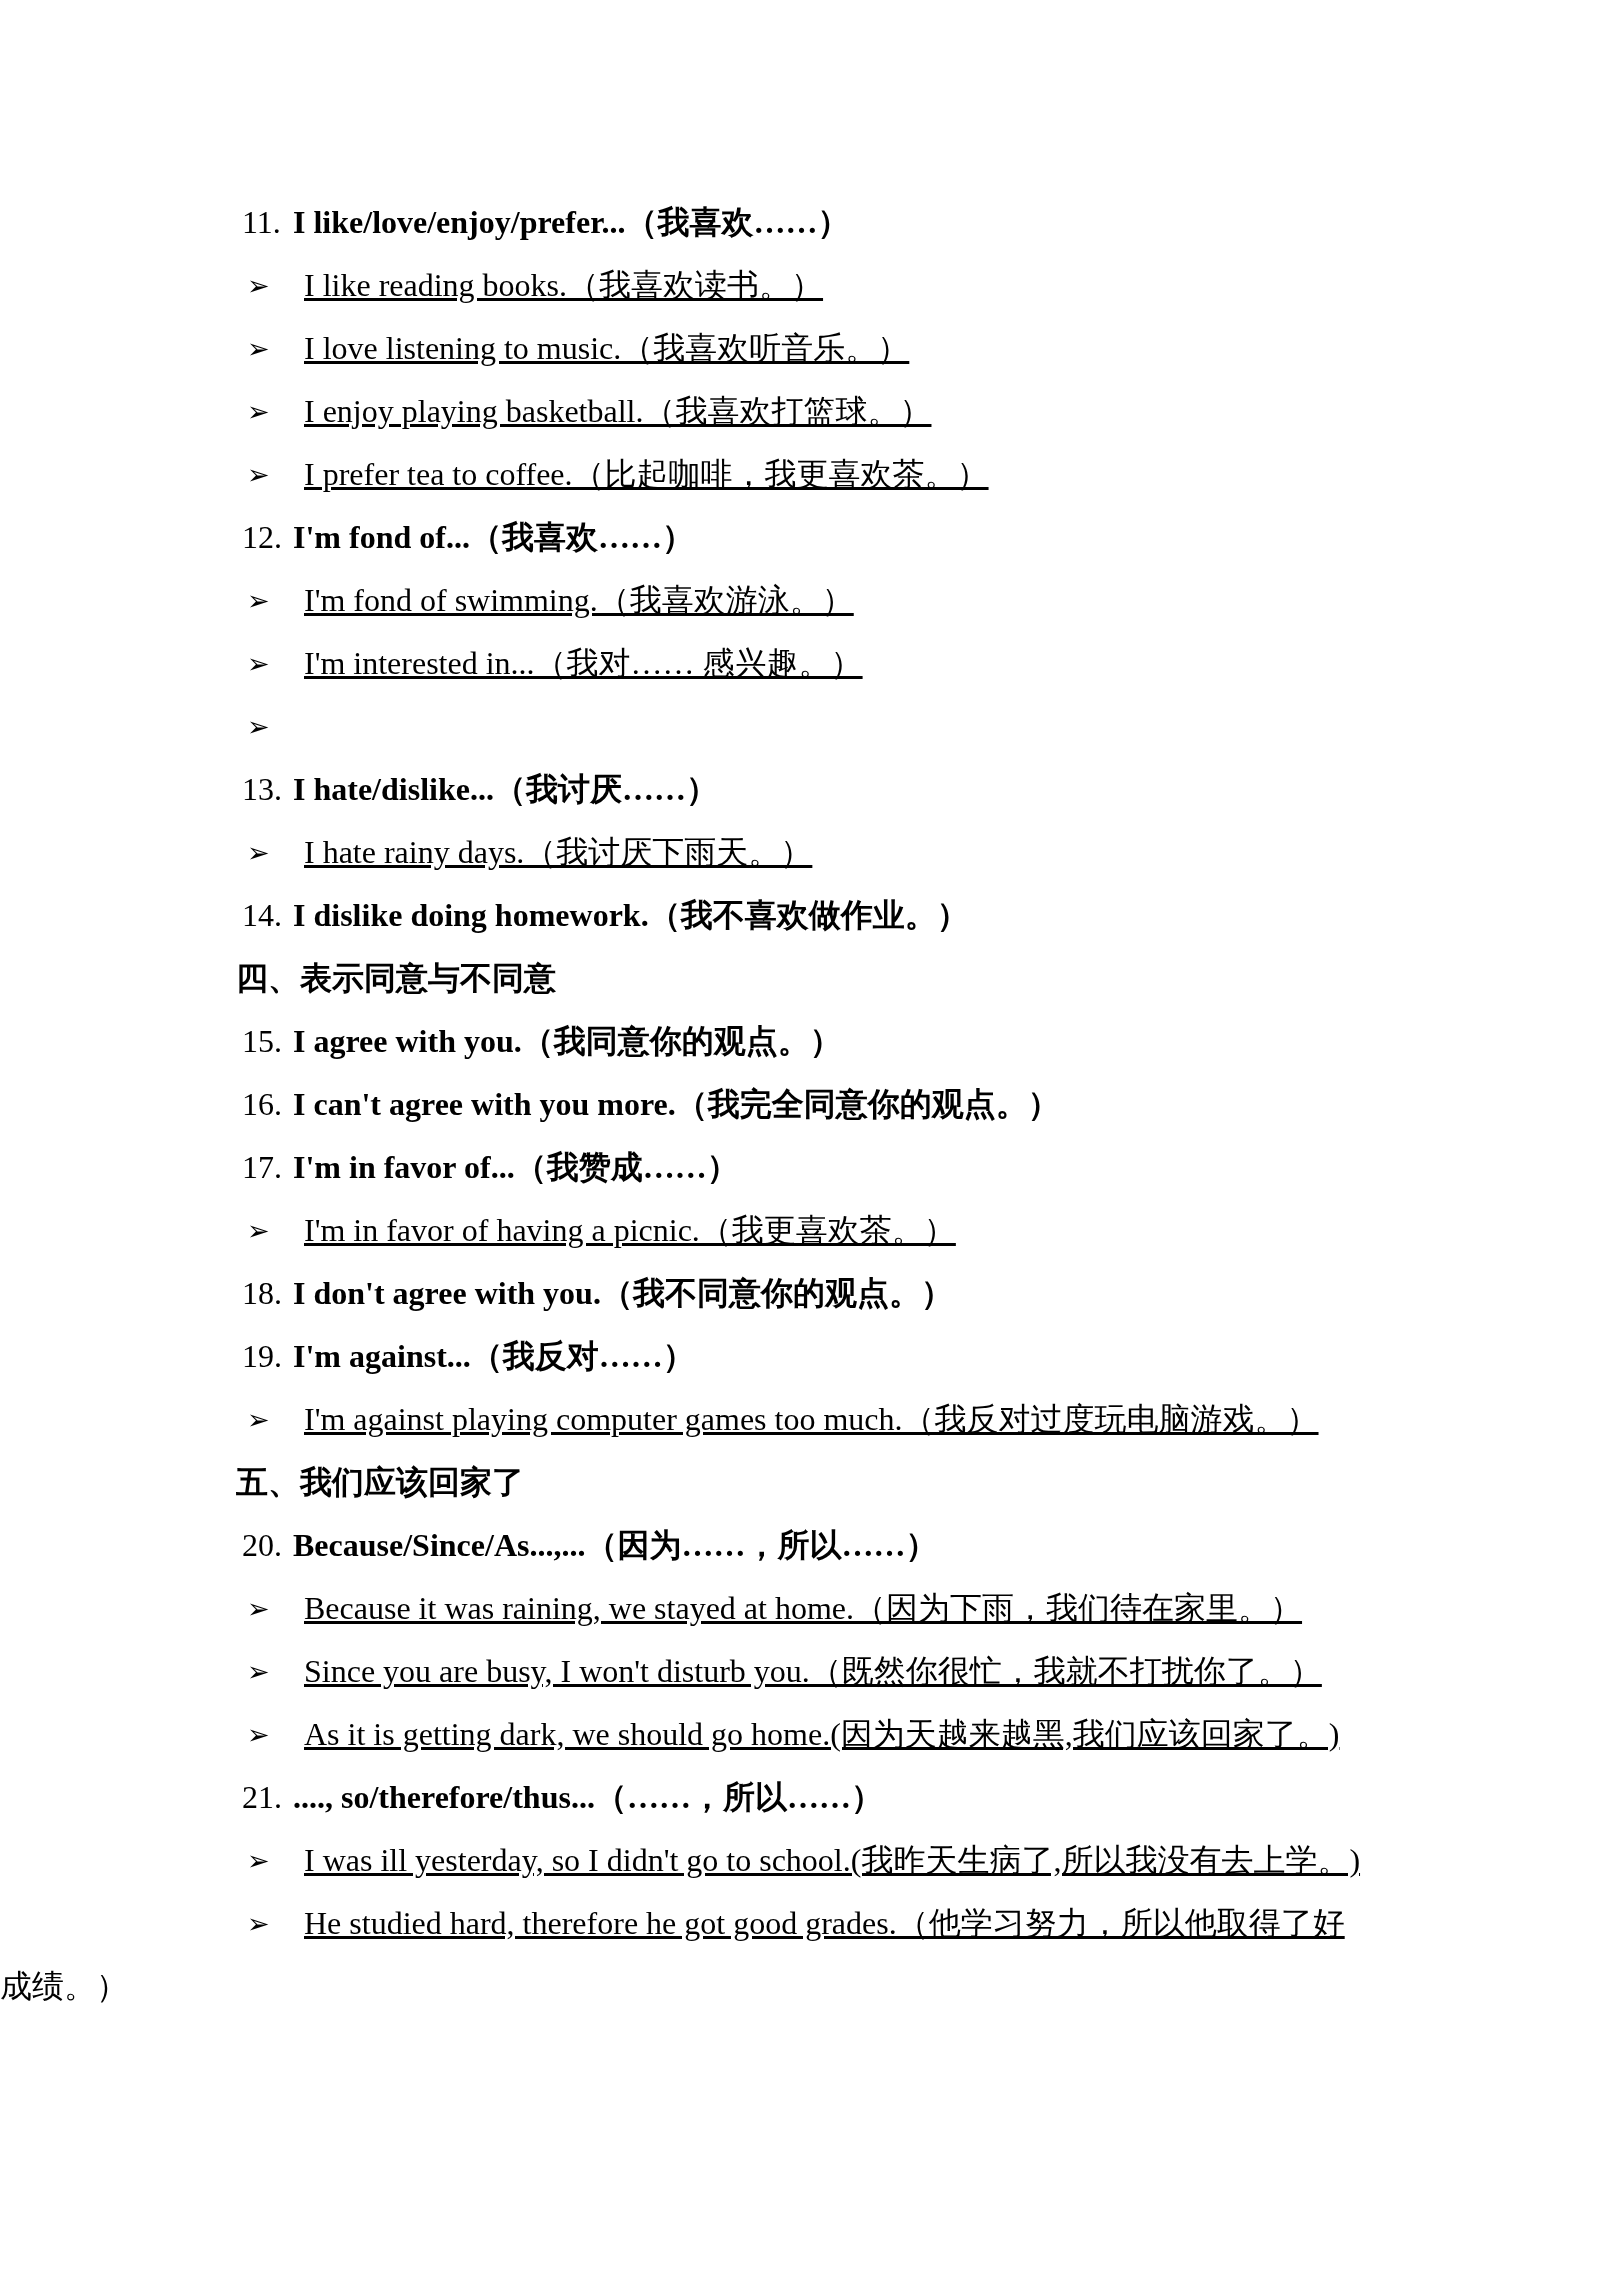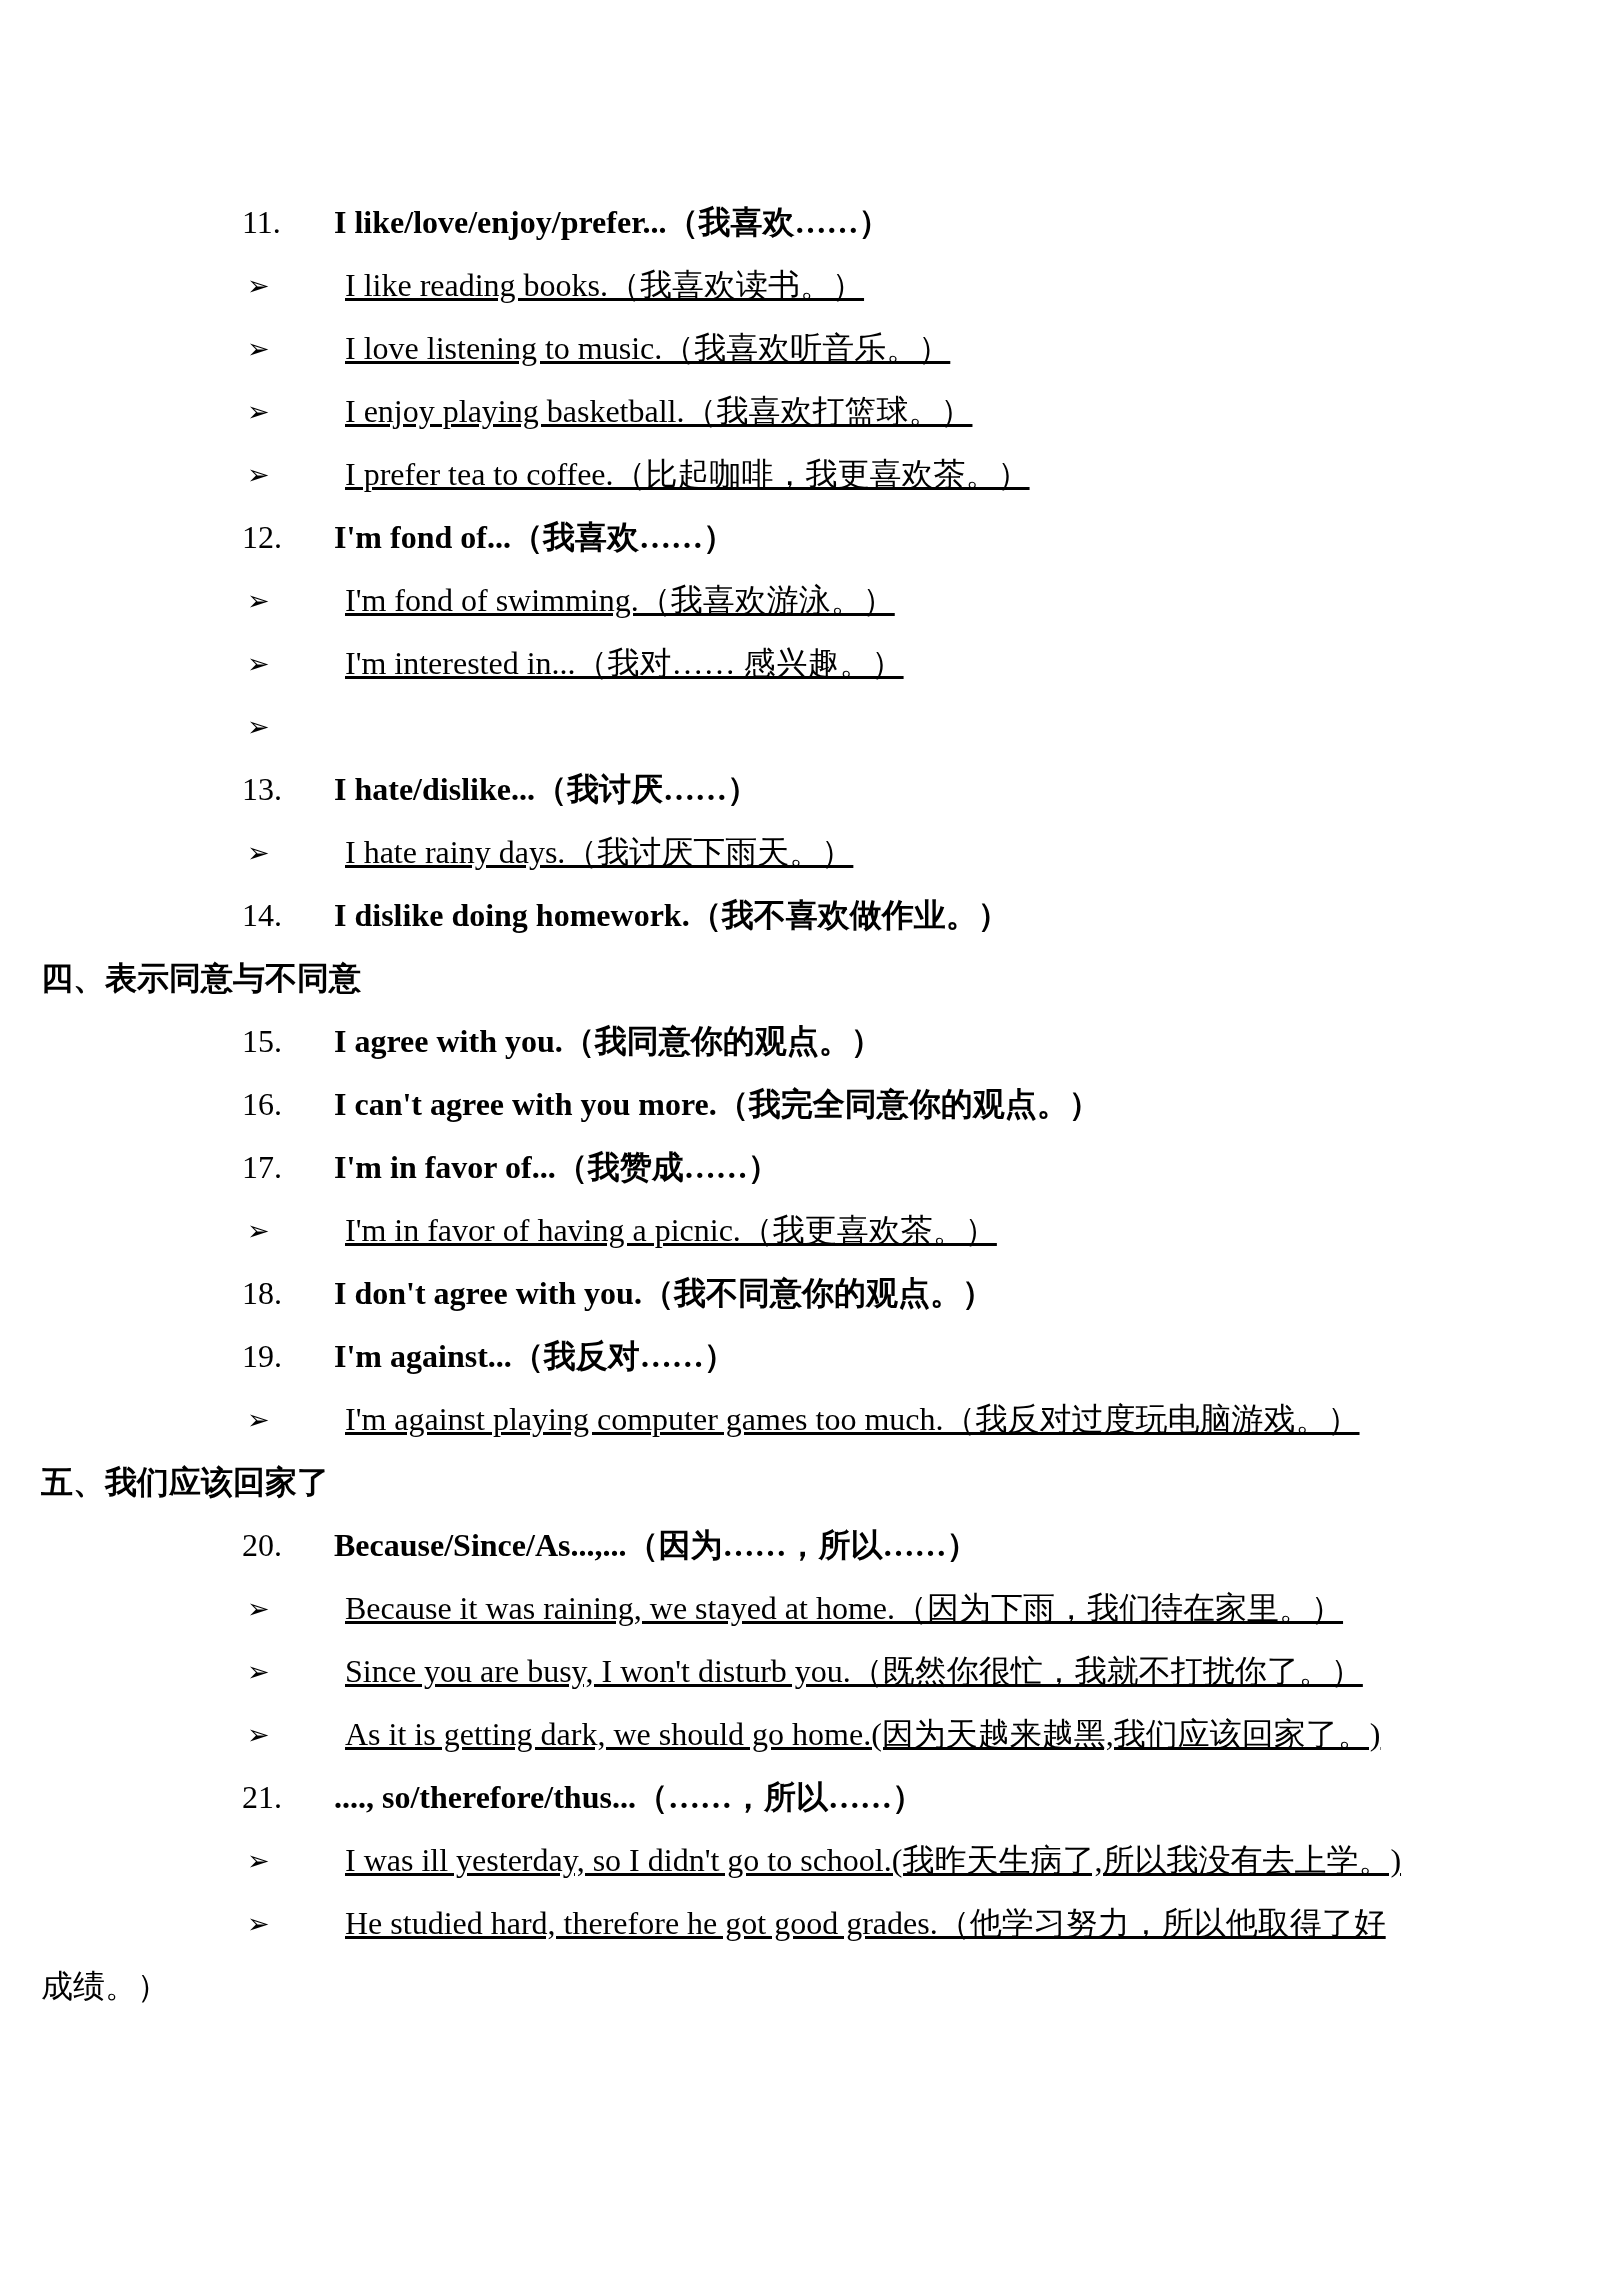--- a/index.html
+++ b/index.html
@@ -21,40 +21,39 @@
     top: 191px;
     left: 0;
     right: 0;
   }
   .line {
     position: relative;
     height: 63px;
     line-height: 63px;
     font-size: 32px;
     white-space: nowrap;
-    padding-left: 41px;
   }
   .line .marker {
     position: absolute;
     top: 0;
     line-height: 63px;
   }
   .line.numbered .marker { left: 242px; }
   .line.bullet .marker {
     left: 247px;
     font-family: "DejaVu Sans", sans-serif;
     font-size: 27px;
   }
   .line.numbered .text { margin-left: 293px; display: inline-block; font-weight: bold; }
   .line.bullet .text { margin-left: 304px; display: inline-block; text-decoration: underline; }
   .line.continuation .text { display: inline-block; }
   .line.heading {
     font-weight: 700;
   }
-  .line.heading .text { display: inline-block; }
+  .line.heading .text { margin-left: 236px; display: inline-block; }
 </style>
 </head>
 <body>
 
 <div class="page" style="background: rgb(255, 255, 255); color: rgb(0, 0, 0);">
   <div class="content" id="doc-content">
       <div class="line numbered"><span class="marker">11.</span><span class="text">I like/love/enjoy/prefer...（我喜欢……）</span></div>
       <div class="line bullet"><span class="marker">➢</span><span class="text">I like reading books.（我喜欢读书。）</span></div>
       <div class="line bullet"><span class="marker">➢</span><span class="text">I love listening to music.（我喜欢听音乐。）</span></div>
       <div class="line bullet"><span class="marker">➢</span><span class="text">I enjoy playing basketball.（我喜欢打篮球。）</span></div>

